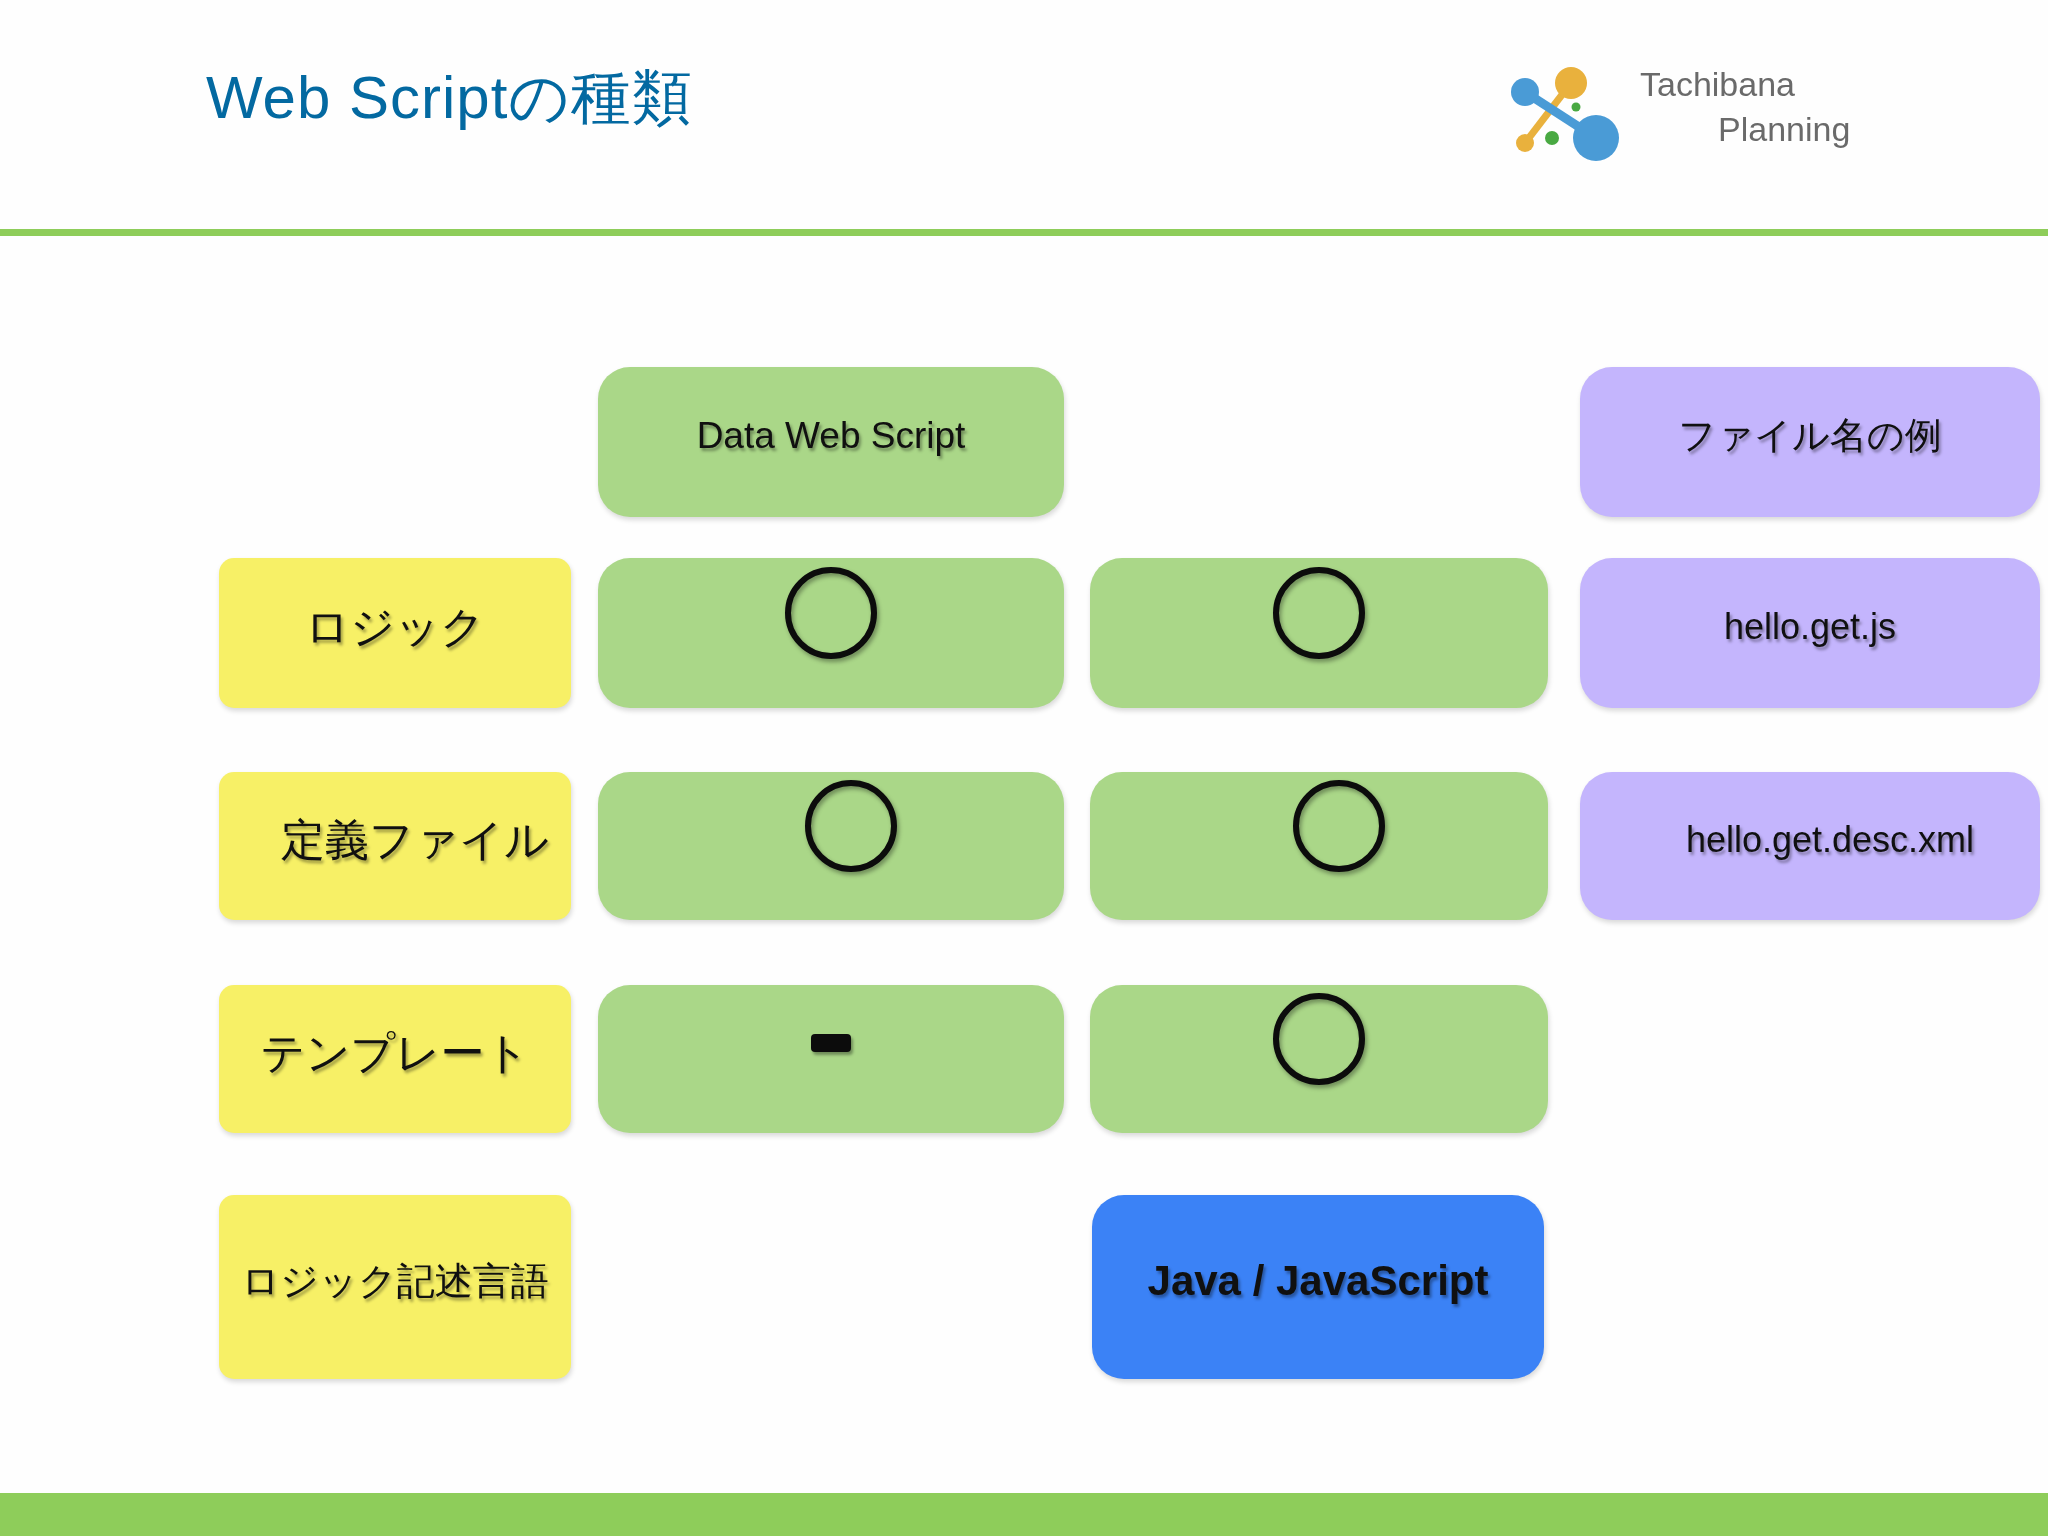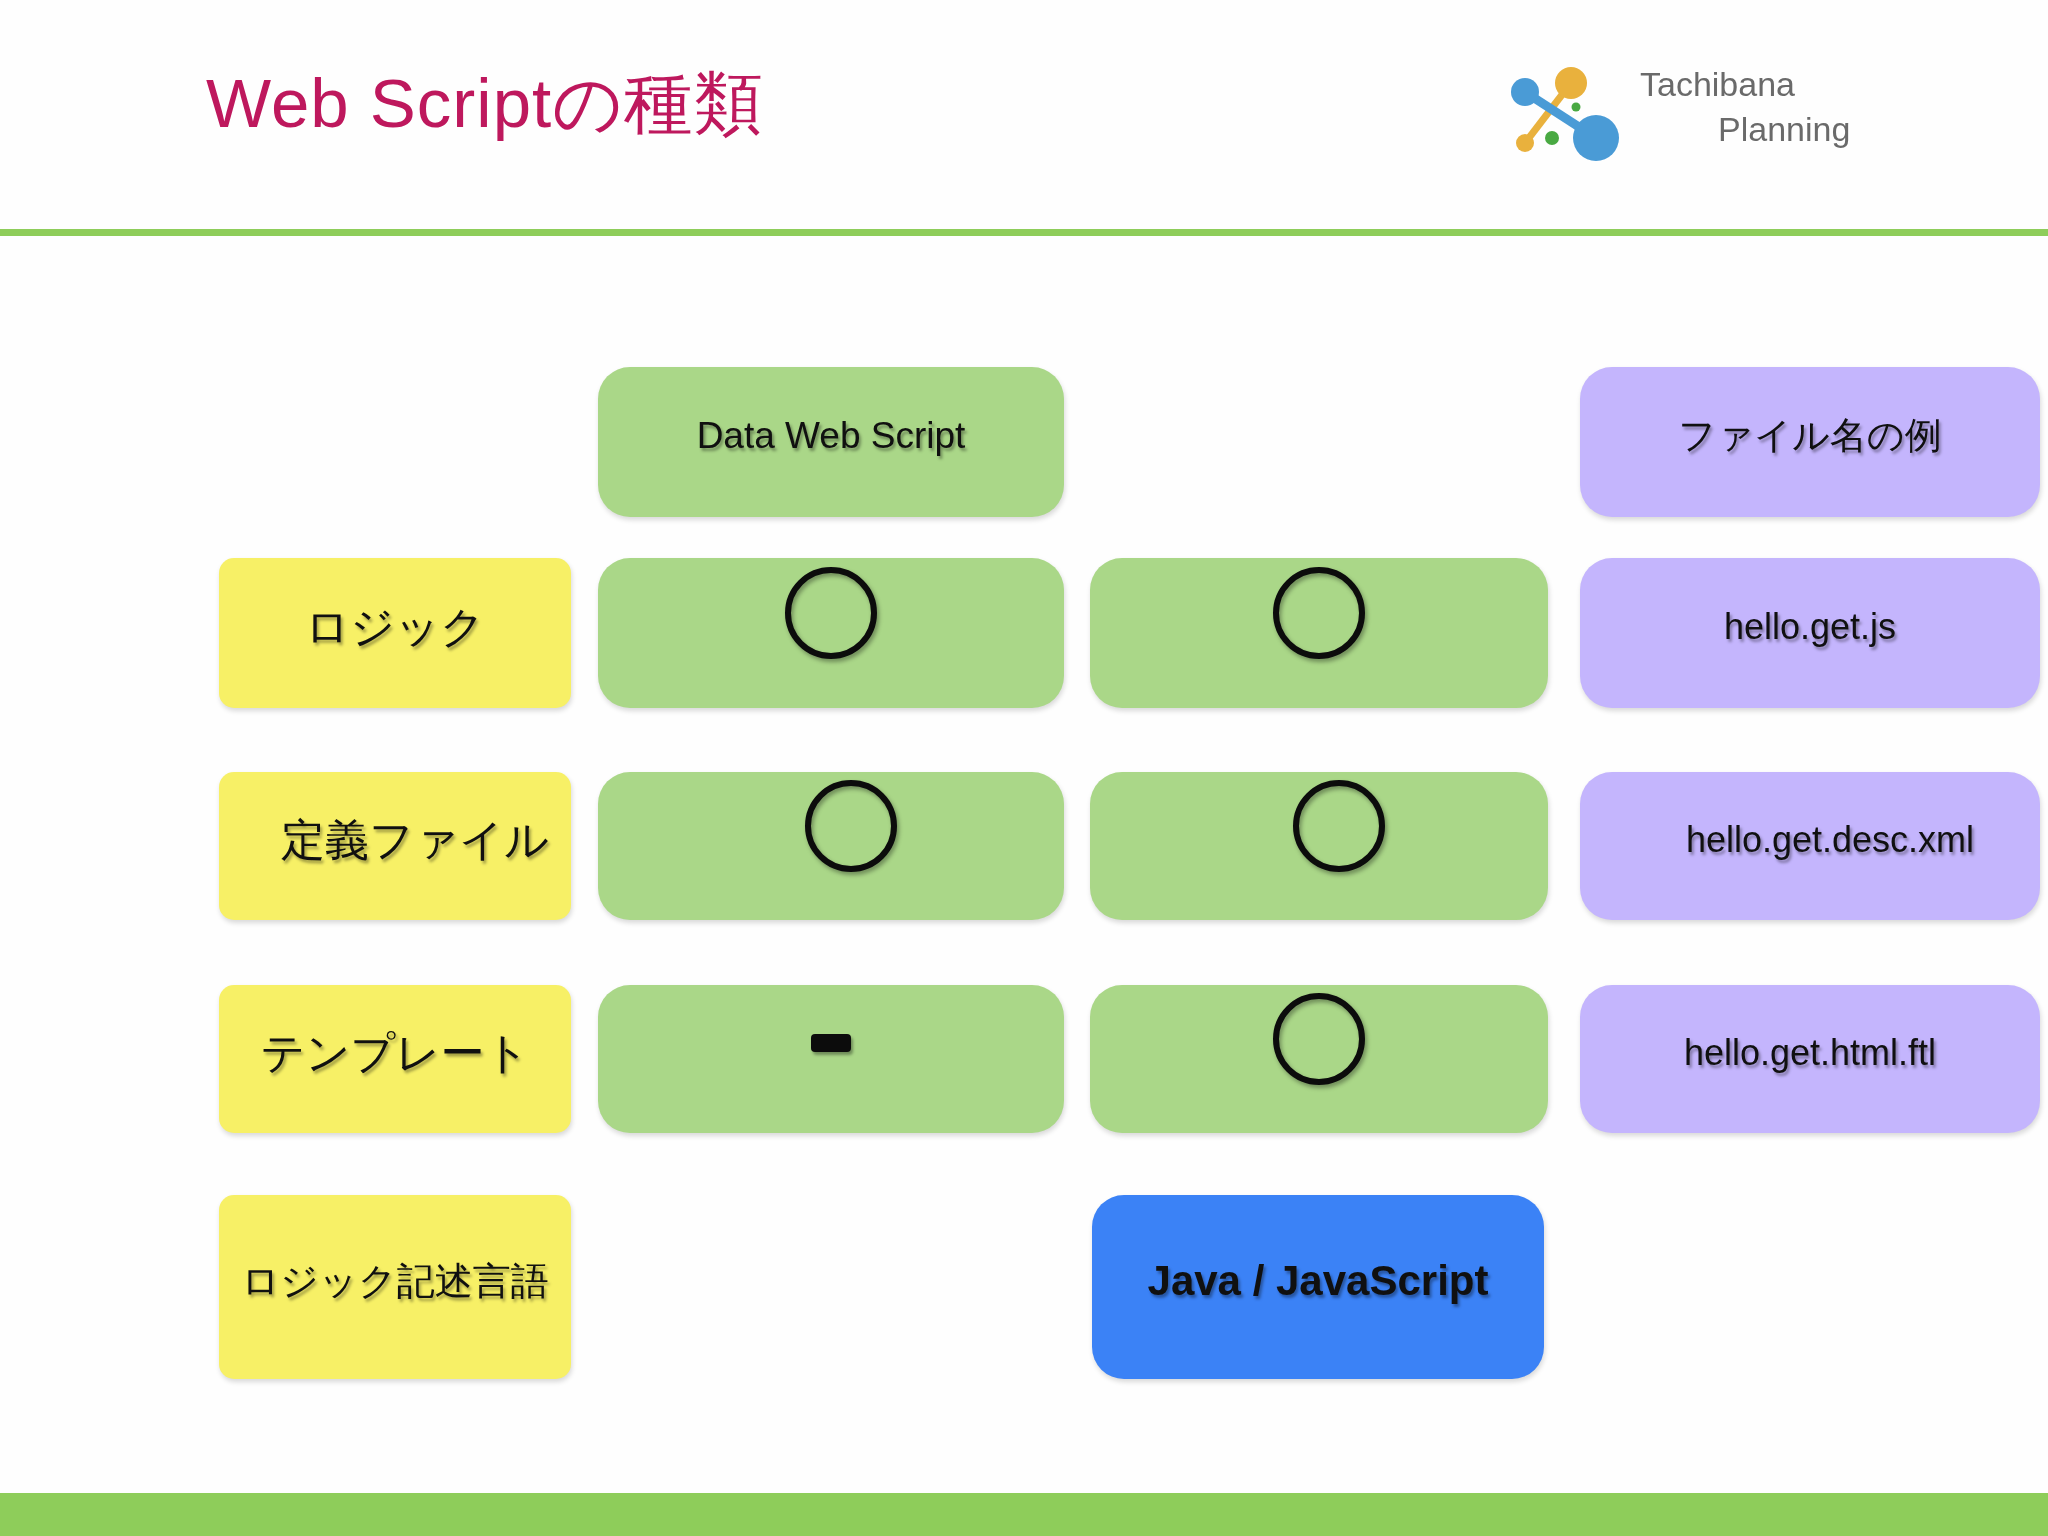--- a/index.html
+++ b/index.html
@@ -7,22 +7,22 @@
     position:relative;
     width:2048px;height:1536px;
     background:#fefefe;
     overflow:hidden;
     font-family:"Liberation Sans","DejaVu Sans",sans-serif;
   }
 
   
   .page-title{
     position:absolute;left:206px;top:58px;
-    font-size:69px;font-weight:500;letter-spacing:1px;
-    color:#be185d;white-space:nowrap;
+    font-size:60px;font-weight:500;letter-spacing:1px;
+    color:#0369a1;white-space:nowrap;
   }
   .logo{position:absolute;left:1498px;top:62px;display:flex;align-items:flex-start;}
   .logo svg{display:block;}
   .logo-text{margin-left:10px;color:#6a6a6a;font-size:34px;line-height:1.33;}
   .logo-line2{padding-left:78px;}
 
   .divider{position:absolute;left:0;top:229px;width:2048px;height:7px;background:#8ecd5a;}
   .footer-bar{position:absolute;left:0;top:1493px;width:2048px;height:43px;background:#8ecd5a;}
 
   
@@ -110,20 +110,19 @@
   <div class="box blue file-cell c-c r-1">hello.get.js</div>
 
   <div class="box yellow label-cell c-label r-2">定義ファイル</div>
   <div class="box green mark c-a r-2" data-mark="circle"></div>
   <div class="box green mark c-b r-2" data-mark="circle"></div>
   <div class="box blue file-cell c-c r-2">hello.get.desc.xml</div>
 
   <div class="box yellow label-cell c-label r-3">テンプレート</div>
   <div class="box green mark c-a r-3" data-mark="dash"></div>
   <div class="box green mark c-b r-3" data-mark="circle"></div>
-  <div class="box blue file-cell c-c r-3">hello.get.html.ftl</div>
 
   <div class="box yellow label-cell small-label c-label r-4">ロジック記述言語</div>
   <div class="box pink value-cell c-b r-4">Java / JavaScript</div>
 
   <div class="footer-bar"></div>
 
 </div>
 
 </body></html>

